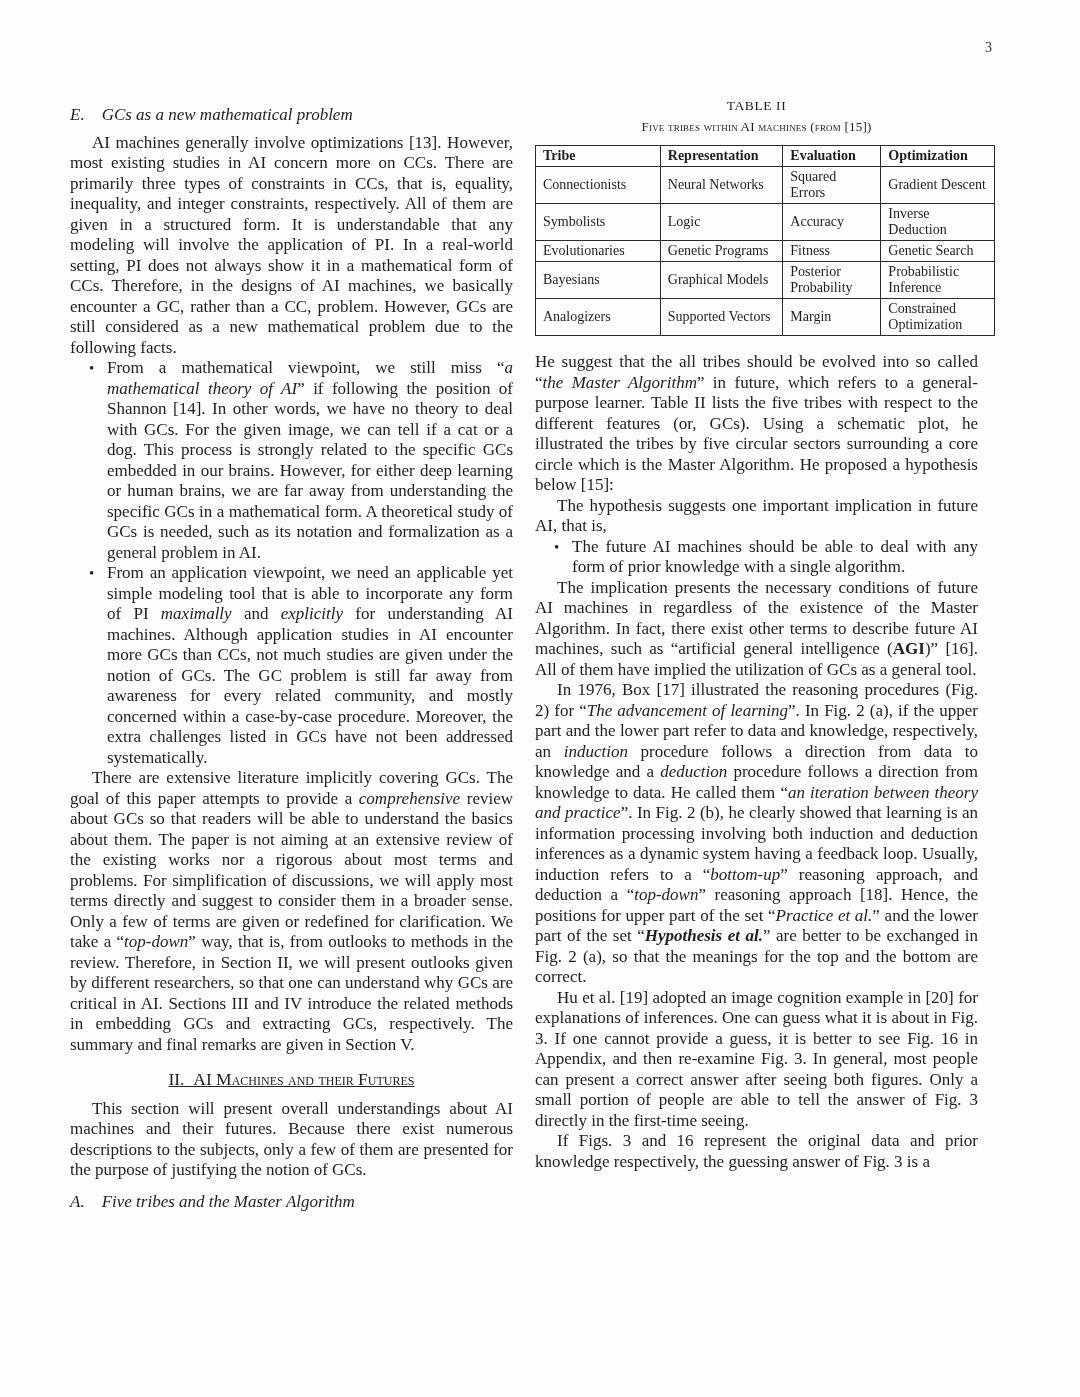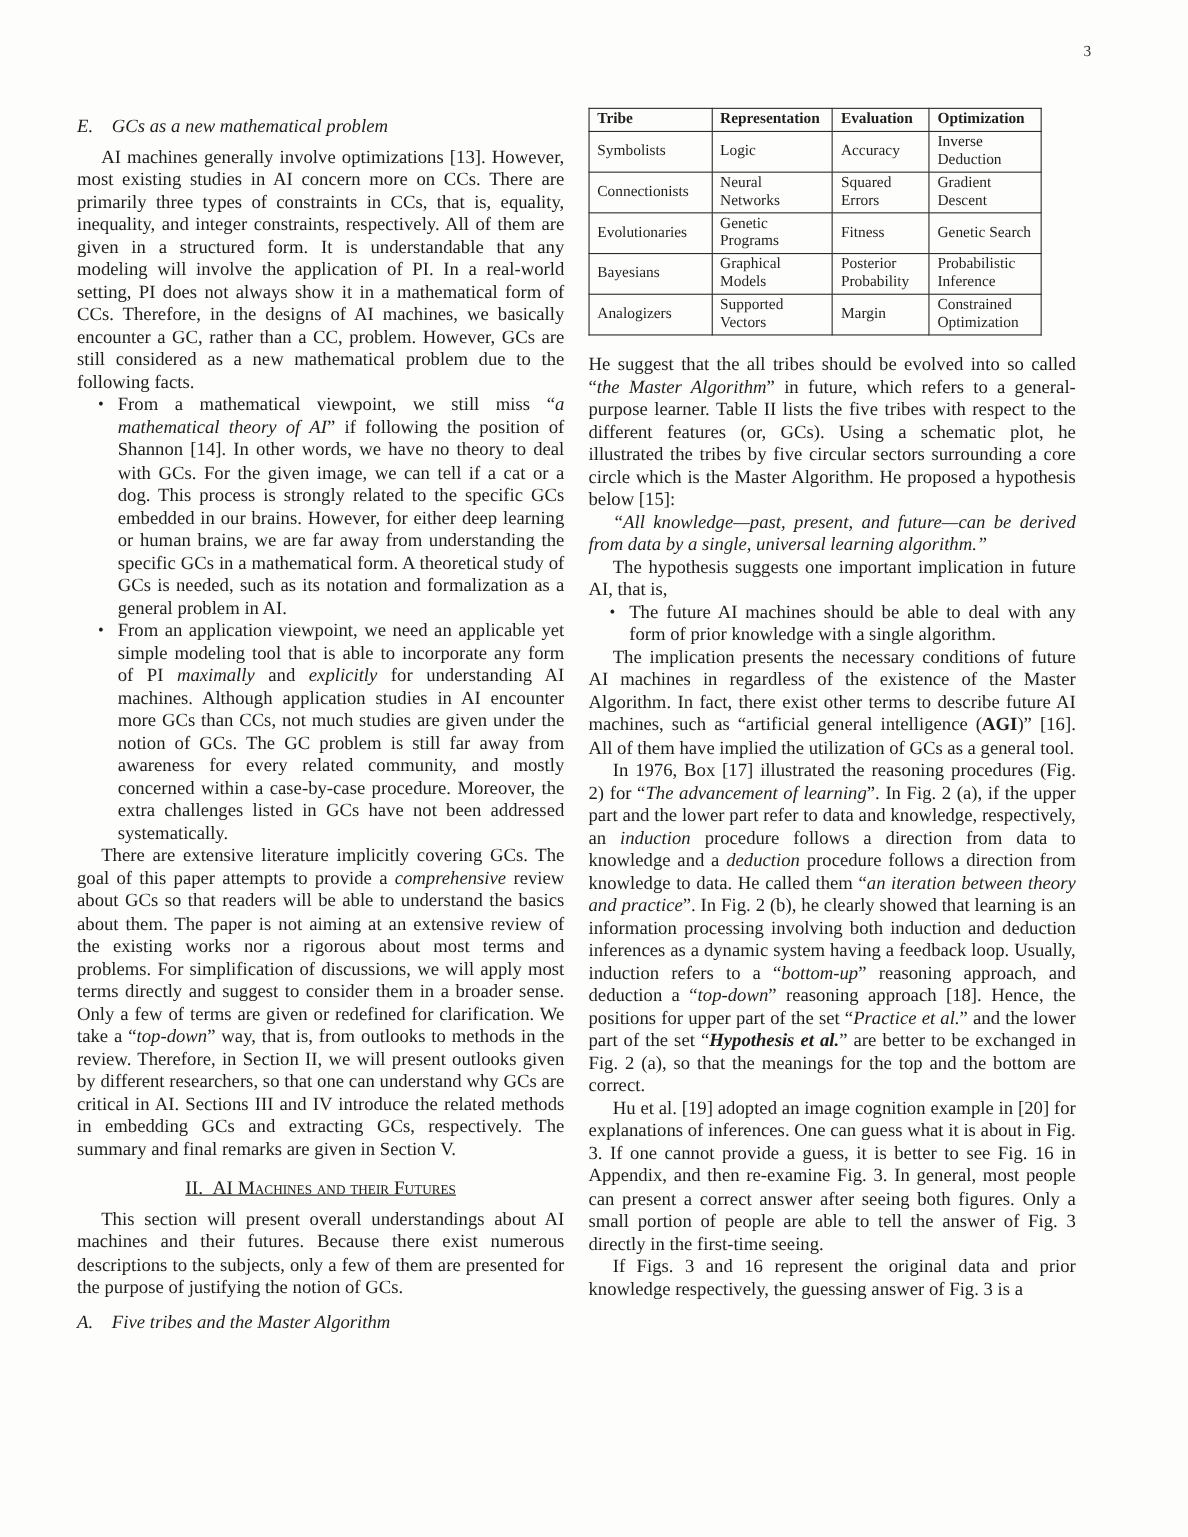--- a/index.html
+++ b/index.html
@@ -63,21 +63,21 @@
     position: absolute;
     left: 19px;
     top: 0;
     font-size: 15px;
   }
   .tbl-caption { text-align: center; margin: 2px 0 8px 0; }
   .tbl-caption .line1 { font-size: 13.5px; letter-spacing: 0.6px; }
   .tbl-caption .line2 { font-size: 13px; font-variant: small-caps; letter-spacing: 0.2px; }
   table.tribes {
     border-collapse: collapse;
-    width: 412px;
+    width: 460px;
     font-size: 14px;
     line-height: 16px;
     margin: 4px 0 16px 0;
     text-align: left;
   }
   table.tribes th, table.tribes td {
     border: 1.4px solid #2a2a2a;
     padding: 2px 7px;
     vertical-align: middle;
     text-align: left;
@@ -104,48 +104,52 @@
         <li><span>From a mathematical viewpoint, we still miss “</span><span class="it">a mathematical theory of AI</span><span>” if following the position of Shannon [14]. In other words, we have no theory to deal with GCs. For the given image, we can tell if a cat or a dog. This process is strongly related to the specific GCs embedded in our brains. However, for either deep learning or human brains, we are far away from understanding the specific GCs in a mathematical form. A theoretical study of GCs is needed, such as its notation and formalization as a general problem in AI.</span></li>
         <li><span>From an application viewpoint, we need an applicable yet simple modeling tool that is able to incorporate any form of PI </span><span class="it">maximally</span><span> and </span><span class="it">explicitly</span><span> for understanding AI machines. Although application studies in AI encounter more GCs than CCs, not much studies are given under the notion of GCs. The GC problem is still far away from awareness for every related community, and mostly concerned within a case-by-case procedure. Moreover, the extra challenges listed in GCs have not been addressed systematically.</span></li>
       </ul>
       <p class="para"><span>There are extensive literature implicitly covering GCs. The goal of this paper attempts to provide a </span><span class="it">comprehensive</span><span> review about GCs so that readers will be able to understand the basics about them. The paper is not aiming at an extensive review of the existing works nor a rigorous about most terms and problems. For simplification of discussions, we will apply most terms directly and suggest to consider them in a broader sense. Only a few of terms are given or redefined for clarification. We take a “</span><span class="it">top-down</span><span>” way, that is, from outlooks to methods in the review. Therefore, in Section II, we will present outlooks given by different researchers, so that one can understand why GCs are critical in AI. Sections III and IV introduce the related methods in embedding GCs and extracting GCs, respectively. The summary and final remarks are given in Section V.</span></p>
       <h2 class="section-title">II. AI Machines and their Futures</h2>
       <p class="para"><span>This section will present overall understandings about AI machines and their futures. Because there exist numerous descriptions to the subjects, only a few of them are presented for the purpose of justifying the notion of GCs.</span></p>
       <h3 class="subheading"><span class="it">A.  Five tribes and the Master Algorithm</span></h3>
     </div>
 
     <div class="col">
+      <div class="tbl-caption">
+        <div class="line1">TABLE II</div>
+        <div class="line2">Five tribes within AI machines (from [15])</div>
+      </div>
 
       <table class="tribes">
         <colgroup>
           <col class="c1">
             <col class="c2">
             <col class="c3">
             <col class="c4">
         </colgroup>
         <thead>
           <tr>
             <th>Tribe</th>
             <th>Representation</th>
             <th>Evaluation</th>
             <th>Optimization</th>
           </tr>
         </thead>
         <tbody>
           <tr>
+            <td>Connectionists</td>
+            <td>Neural Networks</td>
+            <td>Squared Errors</td>
+            <td>Gradient Descent</td>
+          </tr>
+          <tr>
             <td>Symbolists</td>
             <td>Logic</td>
             <td>Accuracy</td>
             <td>Inverse Deduction</td>
-          </tr>
-          <tr>
-            <td>Connectionists</td>
-            <td>Neural Networks</td>
-            <td>Squared Errors</td>
-            <td>Gradient Descent</td>
           </tr>
           <tr>
             <td>Evolutionaries</td>
             <td>Genetic Programs</td>
             <td>Fitness</td>
             <td>Genetic Search</td>
           </tr>
           <tr>
             <td>Bayesians</td>
             <td>Graphical Models</td>
@@ -155,21 +159,20 @@
           <tr>
             <td>Analogizers</td>
             <td>Supported Vectors</td>
             <td>Margin</td>
             <td>Constrained Optimization</td>
           </tr>
         </tbody>
       </table>
 
       <p class="para noindent"><span>He suggest that the all tribes should be evolved into so called “</span><span class="it">the Master Algorithm</span><span>” in future, which refers to a general-purpose learner. Table II lists the five tribes with respect to the different features (or, GCs). Using a schematic plot, he illustrated the tribes by five circular sectors surrounding a core circle which is the Master Algorithm. He proposed a hypothesis below [15]:</span></p>
-      <p class="para"><span class="it">“All knowledge—past, present, and future—can be derived from data by a single, universal learning algorithm.”</span></p>
       <p class="para"><span>The hypothesis suggests one important implication in future AI, that is,</span></p>
       <ul class="bullets">
         <li><span>The future AI machines should be able to deal with any form of prior knowledge with a single algorithm.</span></li>
       </ul>
       <p class="para"><span>The implication presents the necessary conditions of future AI machines in regardless of the existence of the Master Algorithm. In fact, there exist other terms to describe future AI machines, such as “artificial general intelligence (</span><span class="bd">AGI</span><span>)” [16]. All of them have implied the utilization of GCs as a general tool.</span></p>
       <p class="para"><span>In 1976, Box [17] illustrated the reasoning procedures (Fig. 2) for “</span><span class="it">The advancement of learning</span><span>”. In Fig. 2 (a), if the upper part and the lower part refer to data and knowledge, respectively, an </span><span class="it">induction</span><span> procedure follows a direction from data to knowledge and a </span><span class="it">deduction</span><span> procedure follows a direction from knowledge to data. He called them “</span><span class="it">an iteration between theory and practice</span><span>”. In Fig. 2 (b), he clearly showed that learning is an information processing involving both induction and deduction inferences as a dynamic system having a feedback loop. Usually, induction refers to a “</span><span class="it">bottom-up</span><span>” reasoning approach, and deduction a “</span><span class="it">top-down</span><span>” reasoning approach [18]. Hence, the positions for upper part of the set “</span><span class="it">Practice et al.</span><span>” and the lower part of the set “</span><span class="it bd">Hypothesis et al.</span><span>” are better to be exchanged in Fig. 2 (a), so that the meanings for the top and the bottom are correct.</span></p>
       <p class="para"><span>Hu et al. [19] adopted an image cognition example in [20] for explanations of inferences. One can guess what it is about in Fig. 3. If one cannot provide a guess, it is better to see Fig. 16 in Appendix, and then re-examine Fig. 3. In general, most people can present a correct answer after seeing both figures. Only a small portion of people are able to tell the answer of Fig. 3 directly in the first-time seeing.</span></p>
       <p class="para"><span>If Figs. 3 and 16 represent the original data and prior knowledge respectively, the guessing answer of Fig. 3 is a</span></p>
     </div>
 

